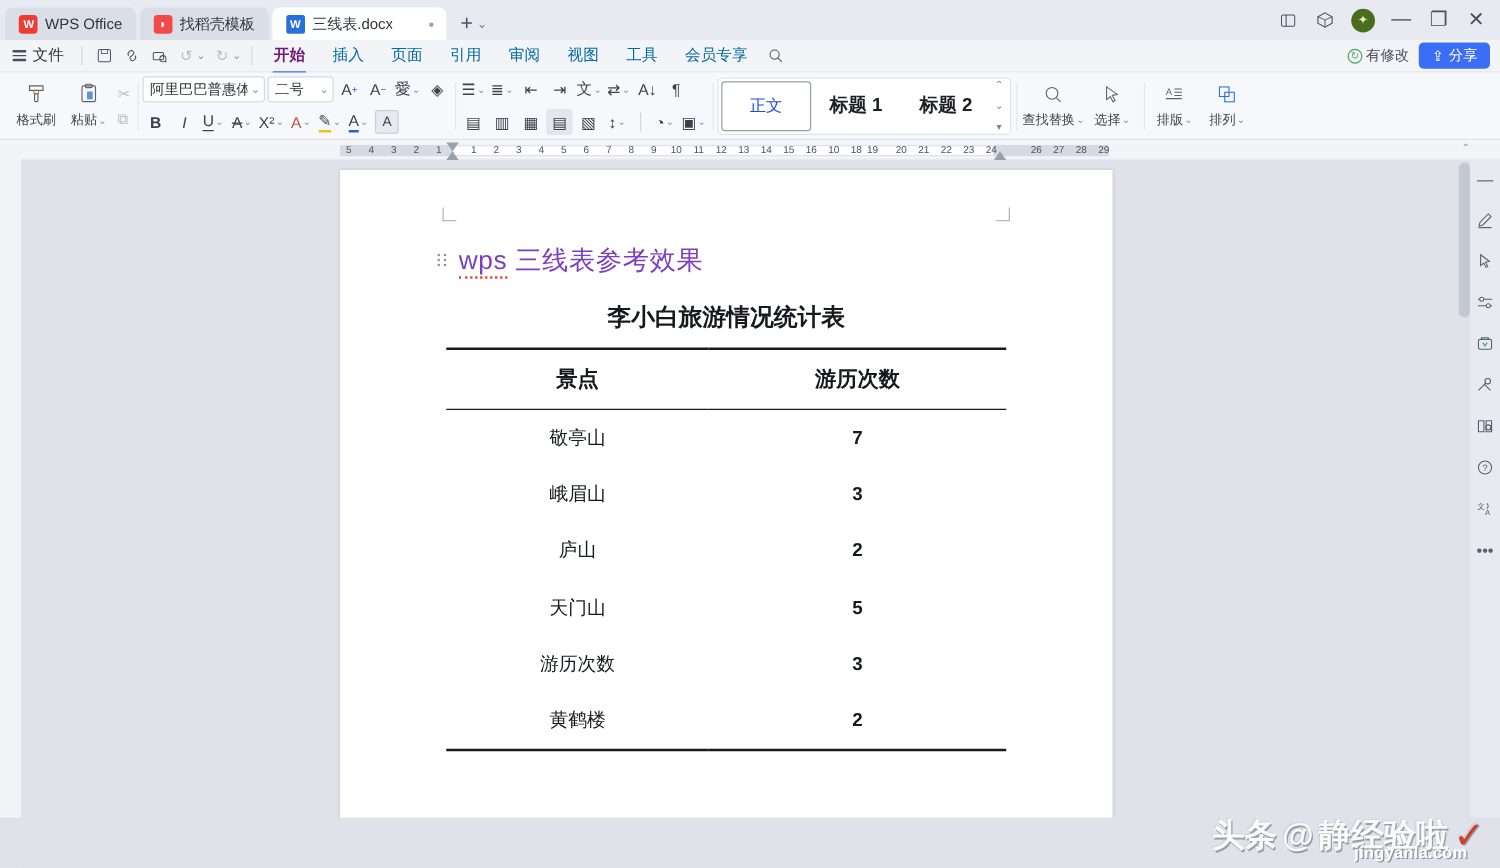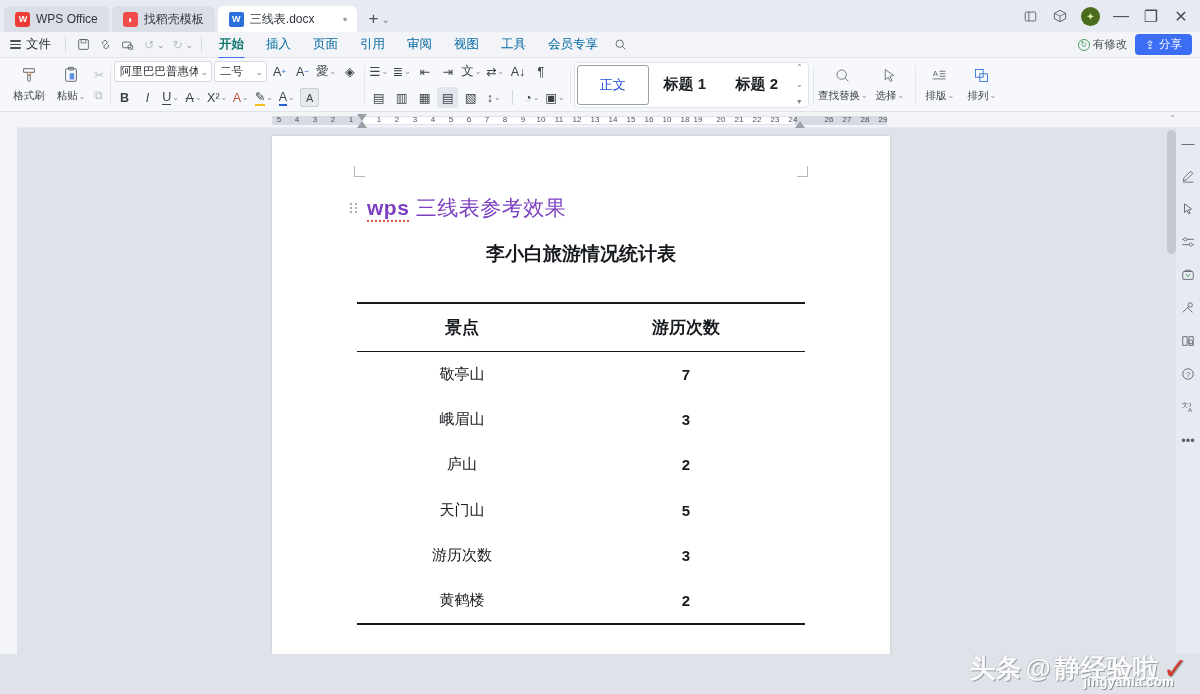--- a/index.html
+++ b/index.html
@@ -66,21 +66,21 @@
     border-bottom: 1px solid #e3e6ec;
   }
   .mfile { display: flex; align-items: center; gap: 5px; padding: 0 8px 0 2px; }
   .hamb { display: inline-block; width: 11px; }
   .hamb i { display: block; height: 1.5px; background: #4a5058; margin: 2px 0; border-radius: 1px; }
   .msep { width: 1px; height: 15px; background: #d4d8e0; margin: 0 6px; }
   .qbtn { width: 22px; height: 20px; display: flex; align-items: center; justify-content: center; color: #4b5159; font-size: 12px; }
   .qbtn.dim { color: #b8bec6; }
   .qcv { font-size: 9px; color: #8b9099; margin-left: -3px; margin-right: 2px;}
   .mitem { padding: 3px 11px; position: relative; color: #0369a1; }
-  .mitem.active { color: #0f766e; font-weight: bold; }
+  .mitem.active { color: #701a75; font-weight: bold; }
   .mitem.active:after {
     content: ""; position: absolute; left: 10px; right: 10px; bottom: -3px;
     height: 2px; background: #3b6ef5; border-radius: 1px;
   }
   .m-right { position: absolute; right: 8px; display: flex; align-items: center; gap: 8px; font-size: 11.5px; }
   .modified { display: flex; align-items: center; gap: 3px; color: #4b5159; }
   .mod-dot { width: 12px; height: 12px; border-radius: 50%; border: 1.3px solid #4aa36a; color: #4aa36a; font-size: 8px; display: flex; align-items: center; justify-content: center; }
   .share {
     background: #3b6ef5; color: #fff; border-radius: 4px;
     padding: 3px 10px; display: flex; align-items: center; gap: 4px;
@@ -176,36 +176,35 @@
   }
   .crop { position: absolute; width: 11px; height: 11px; }
   .crop.tl { left: 82px; top: 30px; border-left: 1px solid #b3b8c0; border-bottom: 1px solid #b3b8c0; }
   .crop.tr { right: 82px; top: 30px; border-right: 1px solid #b3b8c0; border-bottom: 1px solid #b3b8c0; }
 
   .heading {
     position: absolute; left: 95px; top: 58px;
     font-size: 21px; color: #7b3fbf; letter-spacing: .5px;
     white-space: nowrap;
   }
-  .heading .wps { border-bottom: 2px dotted #e2554b; padding-bottom: 1px; font-weight: bold; }
+  .heading .wps { border-bottom: 2px dotted #e2554b; padding-bottom: 1px; }
   .para-handle {
     position: absolute; left: 78px; top: 66px; width: 8px; height: 12px;
     display: grid; grid-template-columns: 1fr 1fr; gap: 2px; align-content: center;
   }
   .para-handle i { width: 2px; height: 2px; background: #8b9099; border-radius: 50%; }
 
   .tbl-title {
     position: absolute; left: 0; right: 0; top: 105px;
     text-align: center; font-size: 19px; font-weight: bold; color: #16191d;
   }
   .table3 {
     position: absolute; left: 85px; right: 85px; top: 142px;
     border-collapse: collapse;
     width: calc(100% - 170px);
-    margin-top: 24px;
   }
   .table3 th, .table3 td {
     text-align: center; color: #16191d; padding: 0;
   }
   .table3 th {
     font-size: 17px; font-weight: bold; height: 48px;
     border-top: 2px solid #16191d; border-bottom: 1.2px solid #16191d;
   }
   .table3 td { font-size: 15px; height: 45.5px; }
   .table3 tbody tr:last-child td { border-bottom: 2px solid #16191d; }

